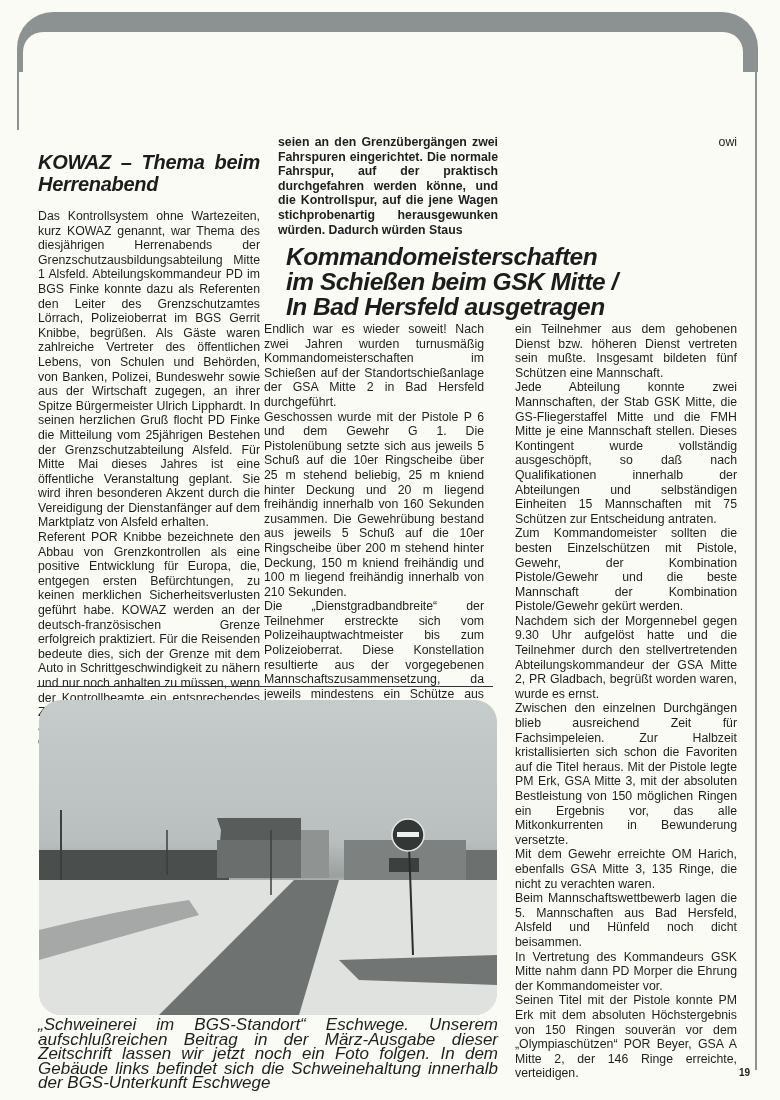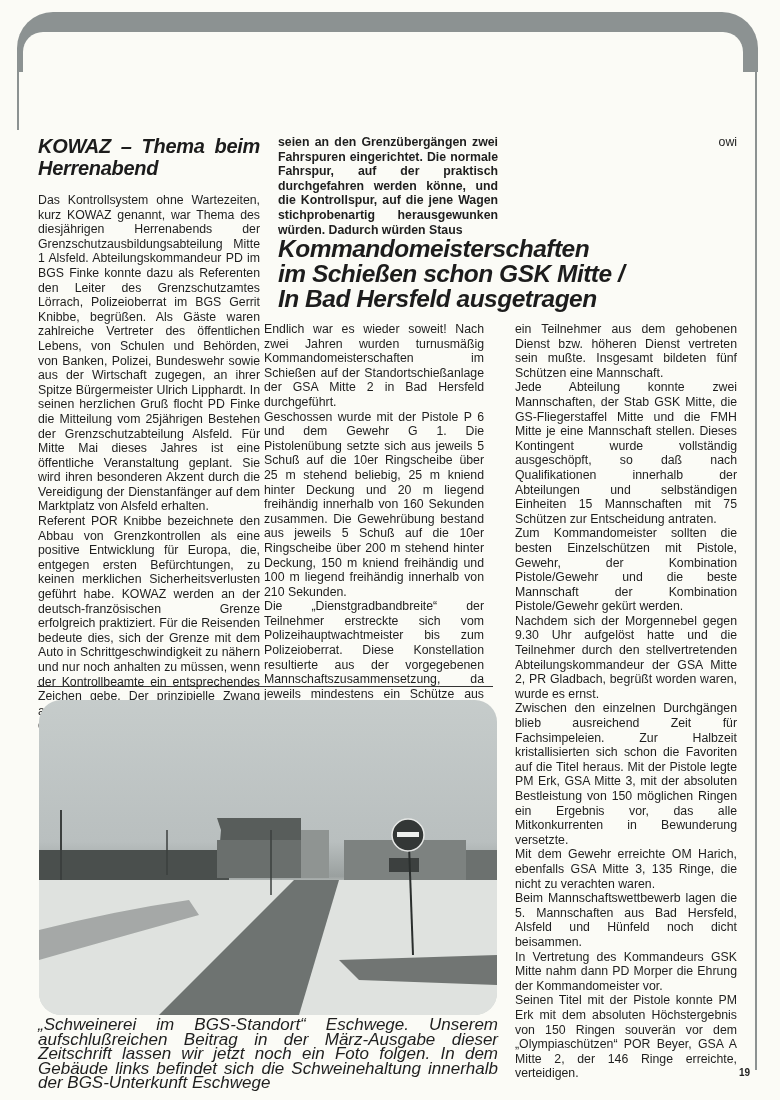--- a/index.html
+++ b/index.html
@@ -24,25 +24,25 @@
     position: absolute; left: 17px; top: 50px; width: 2px; height: 80px;
     background: #8c9292;
   }
   .frame-right {
     position: absolute; left: 755px; top: 50px; width: 2px; height: 1020px;
     background: #8c9292;
   }
   .col { position: absolute; font-size: 12.3px; line-height: 14.6px; text-align: justify; }
   .col p { margin: 0; }
   h2.kicker {
-    margin: 0 0 14px 0; font-size: 20px; line-height: 22px; font-weight: 900;
+    margin: 16px 0 14px 0; font-size: 20px; line-height: 22px; font-weight: 900;
     font-style: italic; letter-spacing: -0.3px; color: #1c1c1c;
   }
   h1.headline {
-    position: absolute; left: 278px; top: 236px; width: 430px; margin: 0;
+    position: absolute; left: 278px; top: 236px; width: 430px; margin: 8px;
     font-size: 24.5px; line-height: 25px; font-weight: 900; font-style: italic;
     letter-spacing: -0.5px; color: #1c1c1c;
   }
   .sig { display: flex; justify-content: space-between; }
   .divider {
     position: absolute; left: 37px; top: 686px; width: 456px; height: 1px; background: #333;
   }
   .photo {
     position: absolute; left: 39px; top: 700px; width: 458px; height: 315px;
     border-radius: 22px; overflow: hidden;
@@ -77,21 +77,21 @@
 
 <div class="col" style="left:515px; top:135px; width:222px;">
   <div class="sig">
     <span></span>
       <span>owi</span>
   </div>
 </div>
 
 <h1 class="headline">
   <div>Kommandomeisterschaften</div>
-  <div>im Schießen schon GSK Mitte /</div>
+  <div>im Schießen beim GSK Mitte /</div>
   <div>In Bad Hersfeld ausgetragen</div>
 </h1>
 
 <div class="col" style="left:264px; top:322px; width:220px;">
   <p>Endlich war es wieder soweit! Nach zwei Jahren wurden turnusmäßig Kommandomeisterschaften im Schießen auf der Standortschießanlage der GSA Mitte 2 in Bad Hersfeld durchgeführt.</p>
   <p>Geschossen wurde mit der Pistole P 6 und dem Gewehr G 1. Die Pistolenübung setzte sich aus jeweils 5 Schuß auf die 10er Ringscheibe über 25 m stehend beliebig, 25 m kniend hinter Deckung und 20 m liegend freihändig innerhalb von 160 Sekunden zusammen. Die Gewehrübung bestand aus jeweils 5 Schuß auf die 10er Ringscheibe über 200 m stehend hinter Deckung, 150 m kniend freihändig und 100 m liegend freihändig innerhalb von 210 Sekunden.</p>
   <p>Die „Dienstgradbandbreite“ der Teilnehmer erstreckte sich vom Polizeihauptwachtmeister bis zum Polizeioberrat. Diese Konstellation resultierte aus der vorgegebenen Mannschaftszusammensetzung, da jeweils mindestens ein Schütze aus dem mittleren Dienst ohne Führungsfunktion, einer mit Führungsfunktion und</p>
 </div>
 
 <div class="col" style="left:515px; top:322px; width:222px;">

